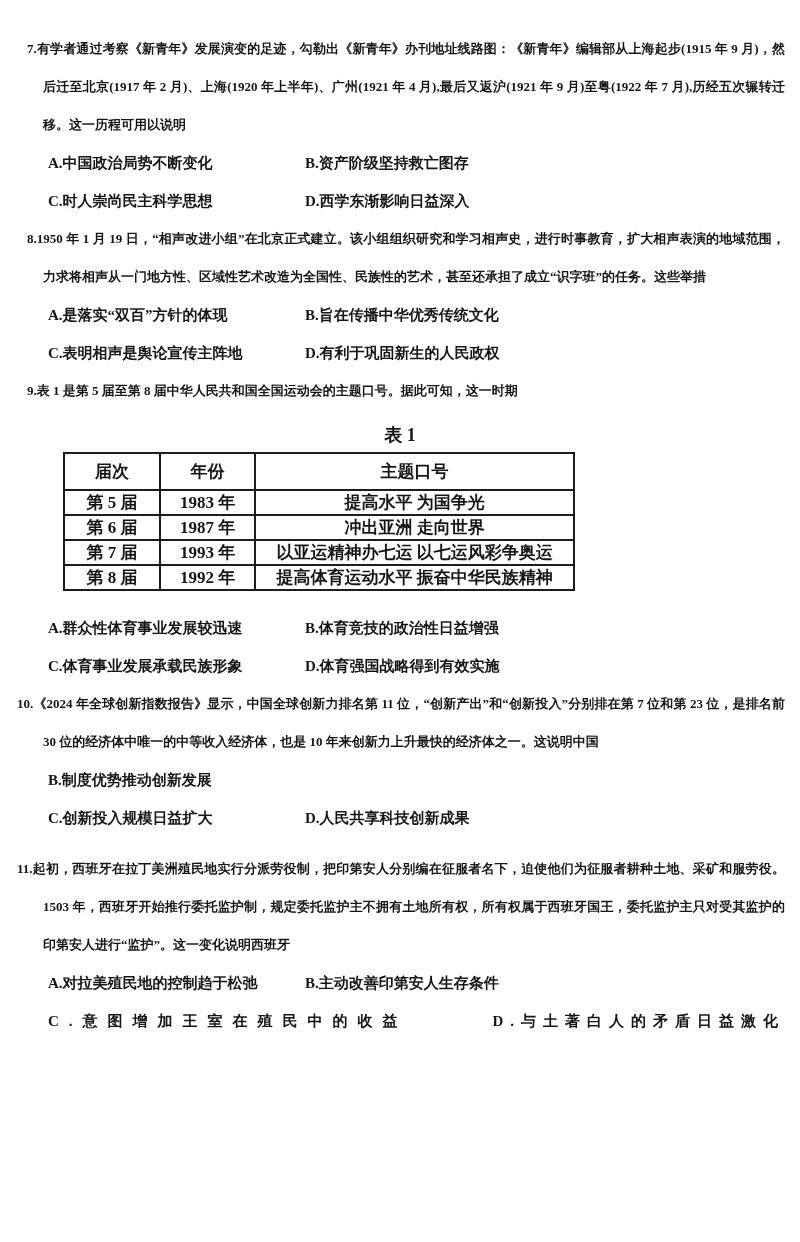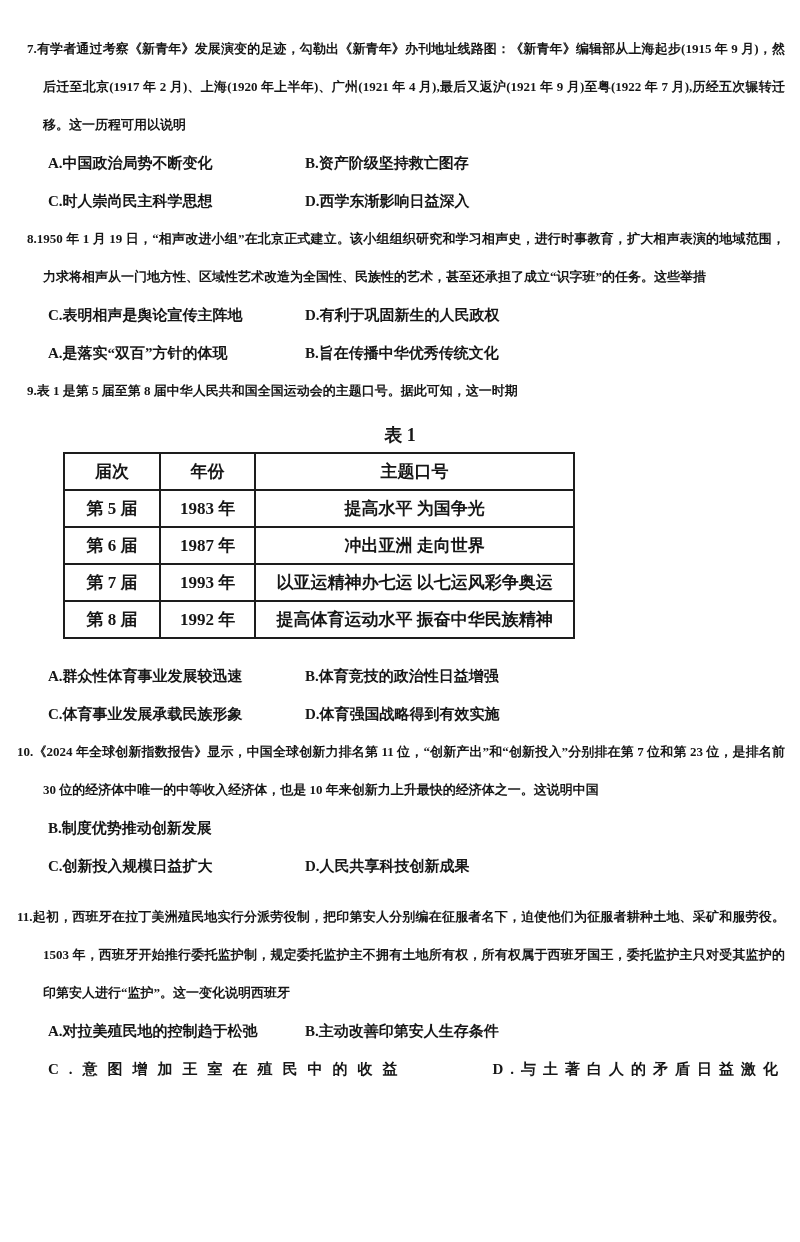--- a/index.html
+++ b/index.html
@@ -57,21 +57,21 @@
     margin-left: 63px;
     width: 510px;
     table-layout: fixed;
     font-size: 17px;
     border: 2px solid #1d1d1d;
   }
   table.slogan th, table.slogan td {
     border: 2px solid #1d1d1d;
     text-align: center;
     vertical-align: middle;
-    padding: 6px;
+    padding: 0;
     font-weight: 600;
     overflow: hidden;
     white-space: nowrap;
   }
   table.slogan th { height: 37px; }
   table.slogan td { height: 18px; }
 
   .q9-opts-first { margin-top: 18px; }
   .q11-gap { margin-top: 13px; }
 </style>
@@ -88,26 +88,26 @@
     </div>
     <div class="opts">
       <span class="o1">C.时人崇尚民主科学思想</span>
       <span class="o2">D.西学东渐影响日益深入</span>
     </div>
   </section>
 
   <section>
     <p class="stem">8.1950 年 1 月 19 日，“相声改进小组”在北京正式建立。该小组组织研究和学习相声史，进行时事教育，扩大相声表演的地域范围，力求将相声从一门地方性、区域性艺术改造为全国性、民族性的艺术，甚至还承担了成立“识字班”的任务。这些举措</p>
     <div class="opts">
+      <span class="o1">A.是落实“双百”方针的体现</span>
+      <span class="o2">B.旨在传播中华优秀传统文化</span>
+    </div>
+    <div class="opts">
       <span class="o1">C.表明相声是舆论宣传主阵地</span>
       <span class="o2">D.有利于巩固新生的人民政权</span>
-    </div>
-    <div class="opts">
-      <span class="o1">A.是落实“双百”方针的体现</span>
-      <span class="o2">B.旨在传播中华优秀传统文化</span>
     </div>
   </section>
 
   <section>
     <p class="stem">9.表 1 是第 5 届至第 8 届中华人民共和国全国运动会的主题口号。据此可知，这一时期</p>
 
     <div class="tbl-caption">表 1</div>
 
     <table class="slogan">
       <colgroup>

